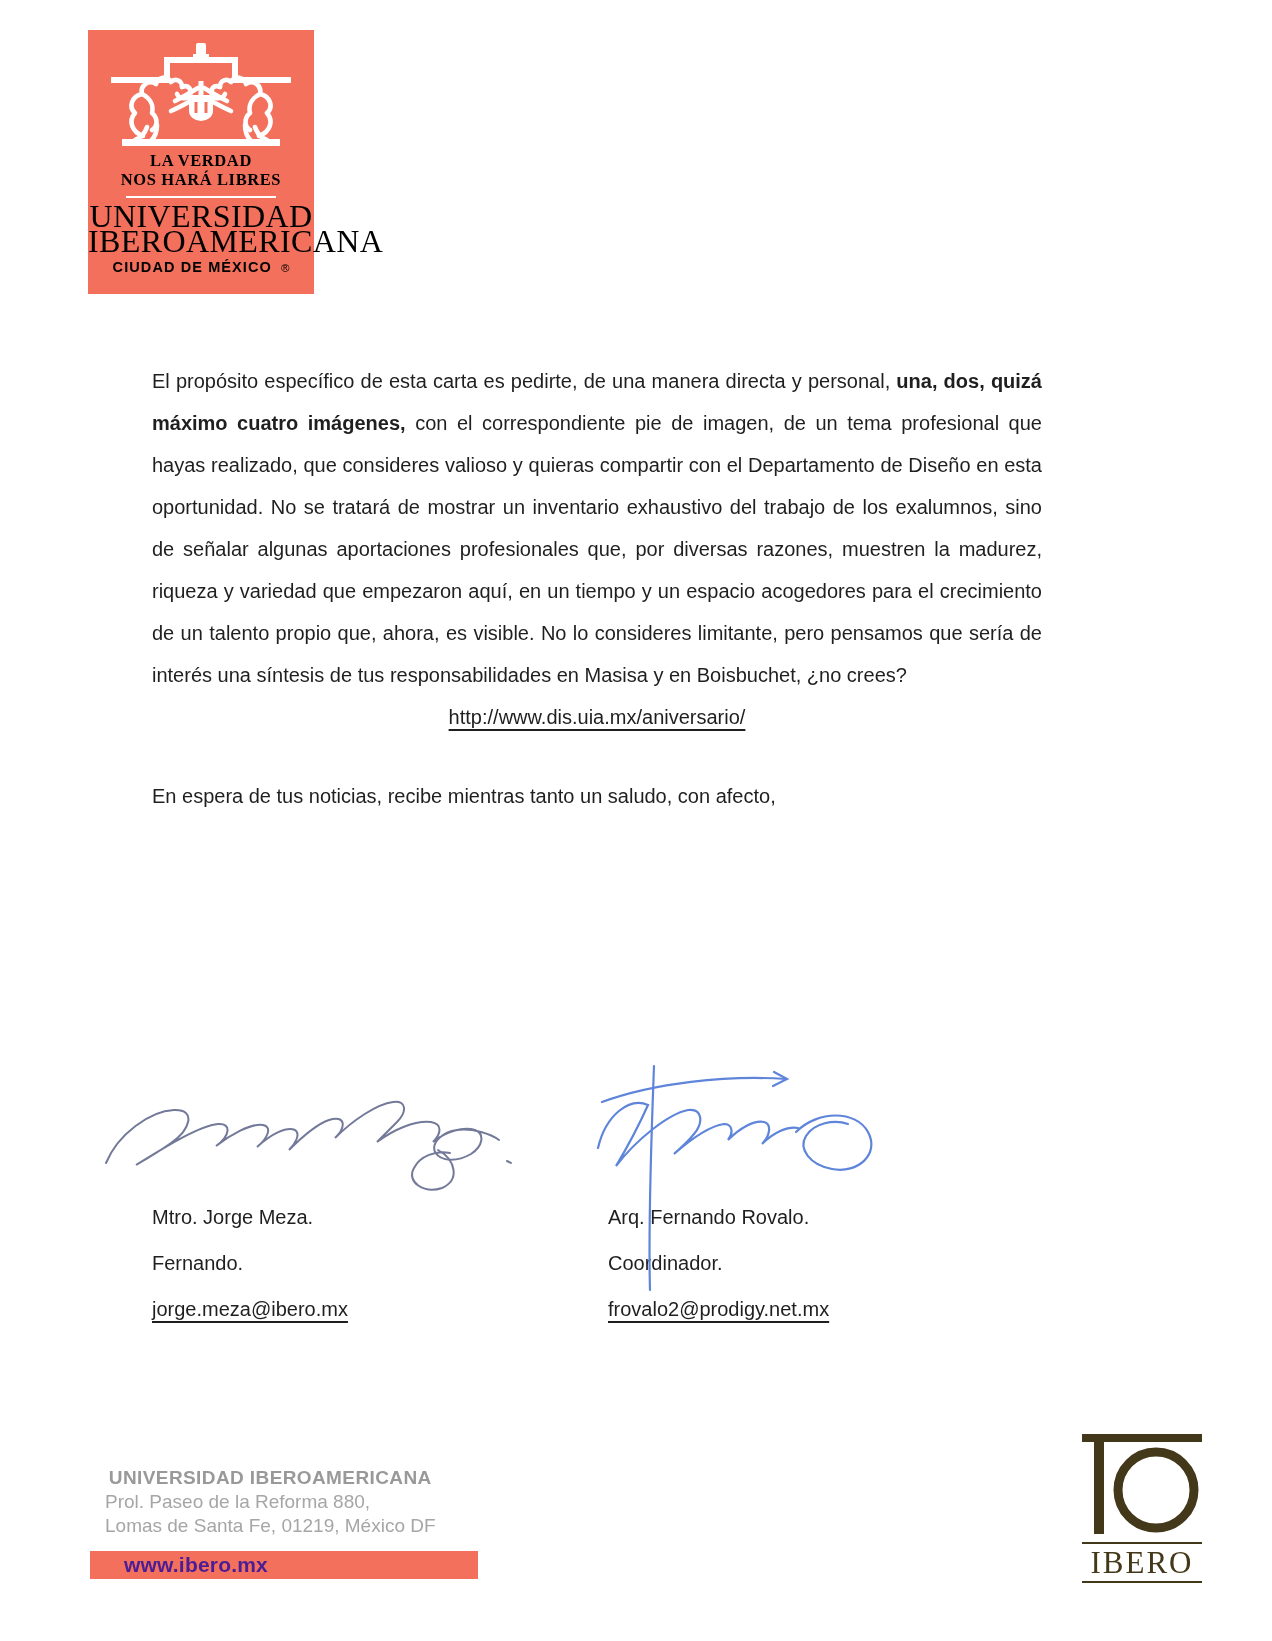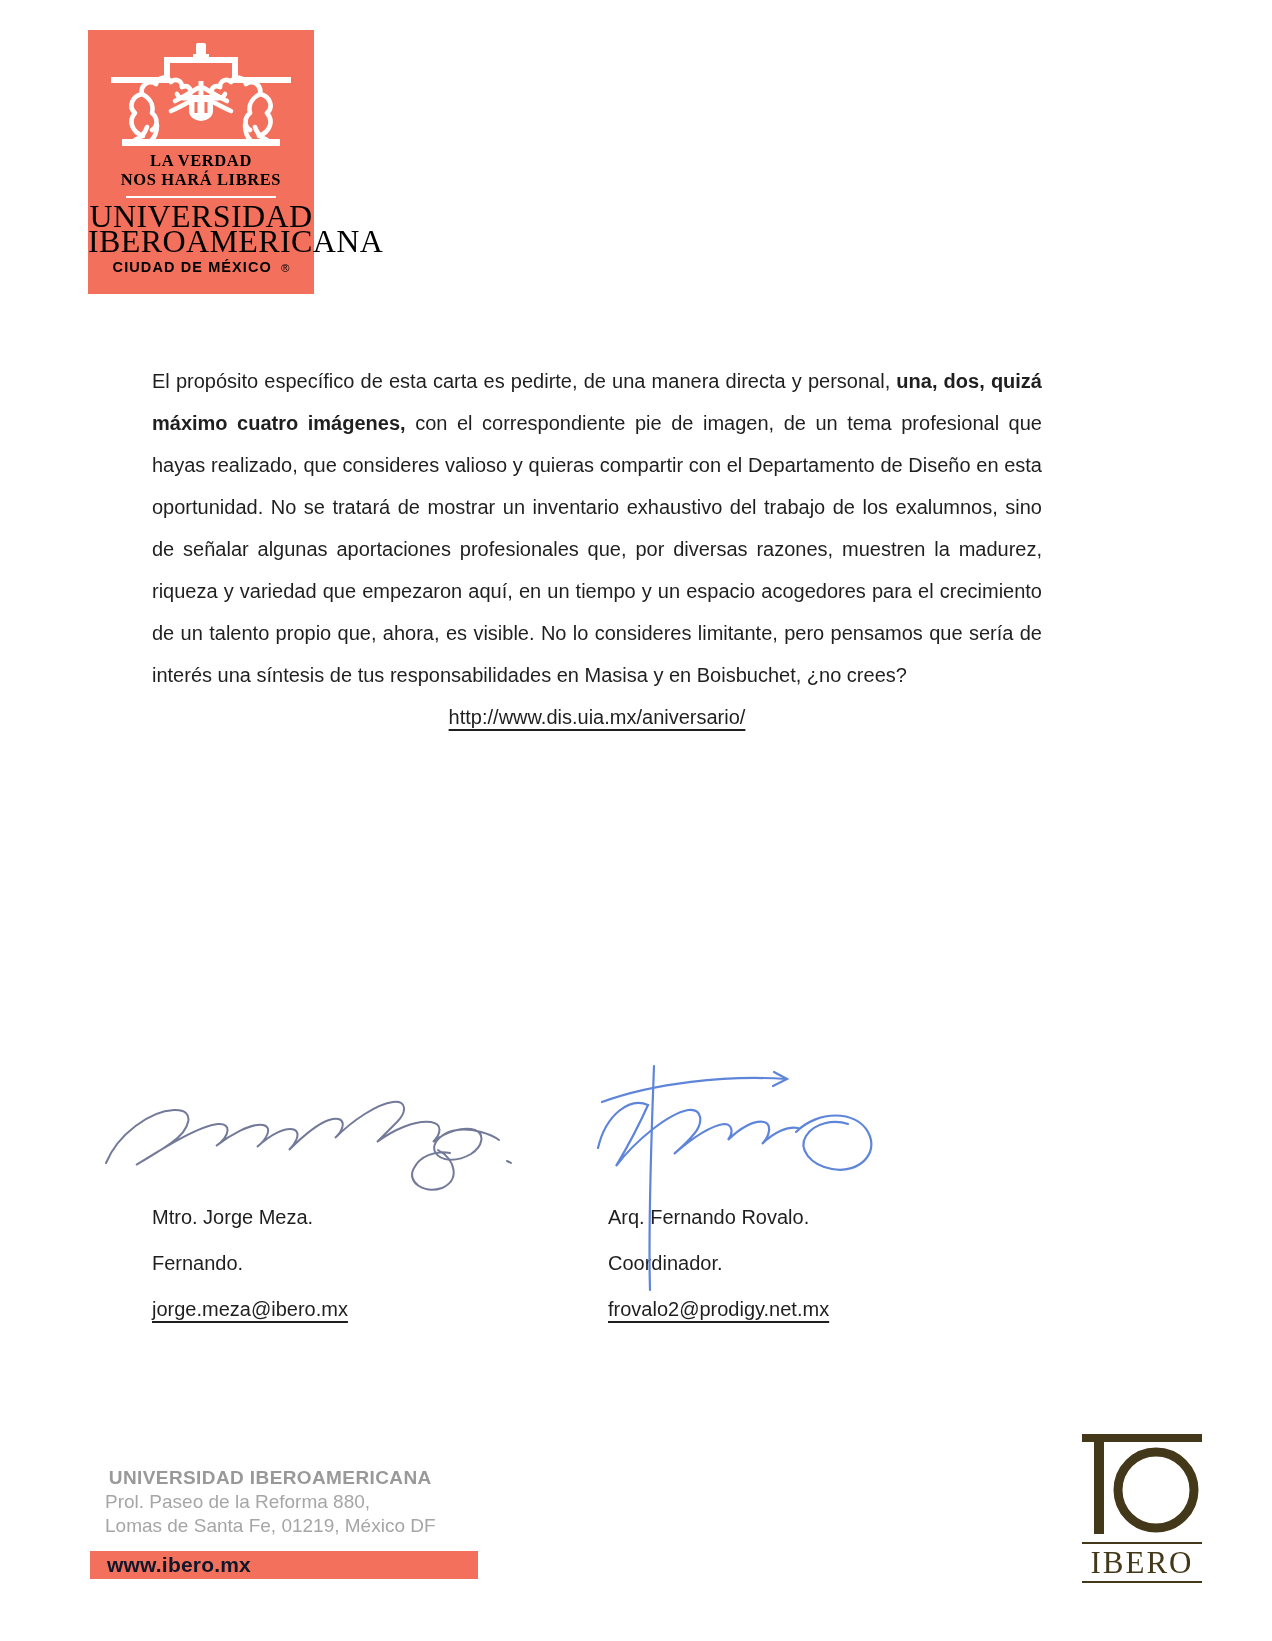--- a/index.html
+++ b/index.html
@@ -36,21 +36,21 @@
   .sig-right{left:590px;top:1050px;}
   .signer{position:absolute;font-size:20px;color:#1f1f1f;z-index:2;}
   .signer-left{left:152px;top:1205px;}
   .signer-right{left:608px;top:1205px;}
   .signer .row{display:block;line-height:24px;margin-bottom:22px;}
 
   
   .address{position:absolute;left:105px;top:1466px;font-size:19px;line-height:24px;color:#a6a6a6;}
   .addr-uni{font-weight:bold;color:#999999;letter-spacing:.4px;text-align:center;}
   .web-bar{position:absolute;left:90px;top:1551px;width:388px;height:28px;background:#f2705c;display:flex;align-items:center;}
-  .web-text{color:#0f172a;font-weight:bold;font-size:21px;padding-left:17px;letter-spacing:.2px;}
+  .web-text{color:#4c1d95;font-weight:bold;font-size:21px;padding-left:34px;letter-spacing:.2px;}
 
   .ibero-logo{position:absolute;left:1082px;top:1434px;width:120px;text-align:center;color:#44381a;}
   .ibero-rule{height:2px;background:#44381a;margin:2px 0;}
   .ibero-text{font-family:"Liberation Serif",serif;font-size:31px;line-height:33px;letter-spacing:2px;}
 </style>
 </head>
 <body>
 
 <div class="page">
 
@@ -95,20 +95,21 @@
       </div>
       <div class="city-line">
         <span>CIUDAD DE MÉXICO</span><span class="reg">®</span>
       </div>
     </div>
   </header>
 
   <main class="letter-body">
     <p class="para"><span>El propósito específico de esta carta es pedirte, de una manera directa y personal, </span><strong>una, dos, quizá máximo cuatro imágenes,</strong><span> con el correspondiente pie de imagen, de un tema profesional que hayas realizado, que consideres valioso y quieras compartir con el Departamento de Diseño en esta oportunidad. No se tratará de mostrar un inventario exhaustivo del trabajo de los exalumnos, sino de señalar algunas aportaciones profesionales que, por diversas razones, muestren la madurez, riqueza y variedad que empezaron aquí, en un tiempo y un espacio acogedores para el crecimiento de un talento propio que, ahora, es visible. No lo consideres limitante, pero pensamos que sería de interés una síntesis de tus responsabilidades en Masisa y en Boisbuchet, ¿no crees?</span></p>
     <p class="para link-line"><a class="link">http://www.dis.uia.mx/aniversario/</a></p>
+    <p class="para closing">En espera de tus noticias, recibe mientras tanto un saludo, con afecto,</p>
   </main>
 
   <section>
     <svg class="sig sig-left" width="415" height="130" viewBox="0 0 415 130" aria-hidden="true">
       <g stroke="#737a99" stroke-width="2" fill="none" stroke-linecap="round">
         <path d="M6,97 C18,68 50,45 74,44 C97,43 90,64 71,77 C57,87 43,95 36,99 C62,83 98,60 118,58 C132,57 130,70 116,80 C130,69 151,57 163,59 C173,61 167,73 157,81 C171,68 187,60 195,64 C201,68 195,78 189,84 C201,72 217,58 229,54 C245,49 247,60 235,72 C253,54 277,38 293,36 C307,34 307,46 297,56 C289,64 281,72 277,76 C293,64 315,54 331,56 C343,58 341,68 333,76 C345,66 363,60 375,64 C385,68 383,80 371,88 C357,96 341,96 335,86 C331,76 343,66 357,64 C373,62 391,68 399,74"></path>
         <path d="M338,84 C356,94 360,114 342,122 C324,128 306,116 314,102 C320,90 336,84 350,87"></path>
         <path d="M407,95 C408.5,95.7 410,96.3 411,97"></path>
       </g>
     </svg>

